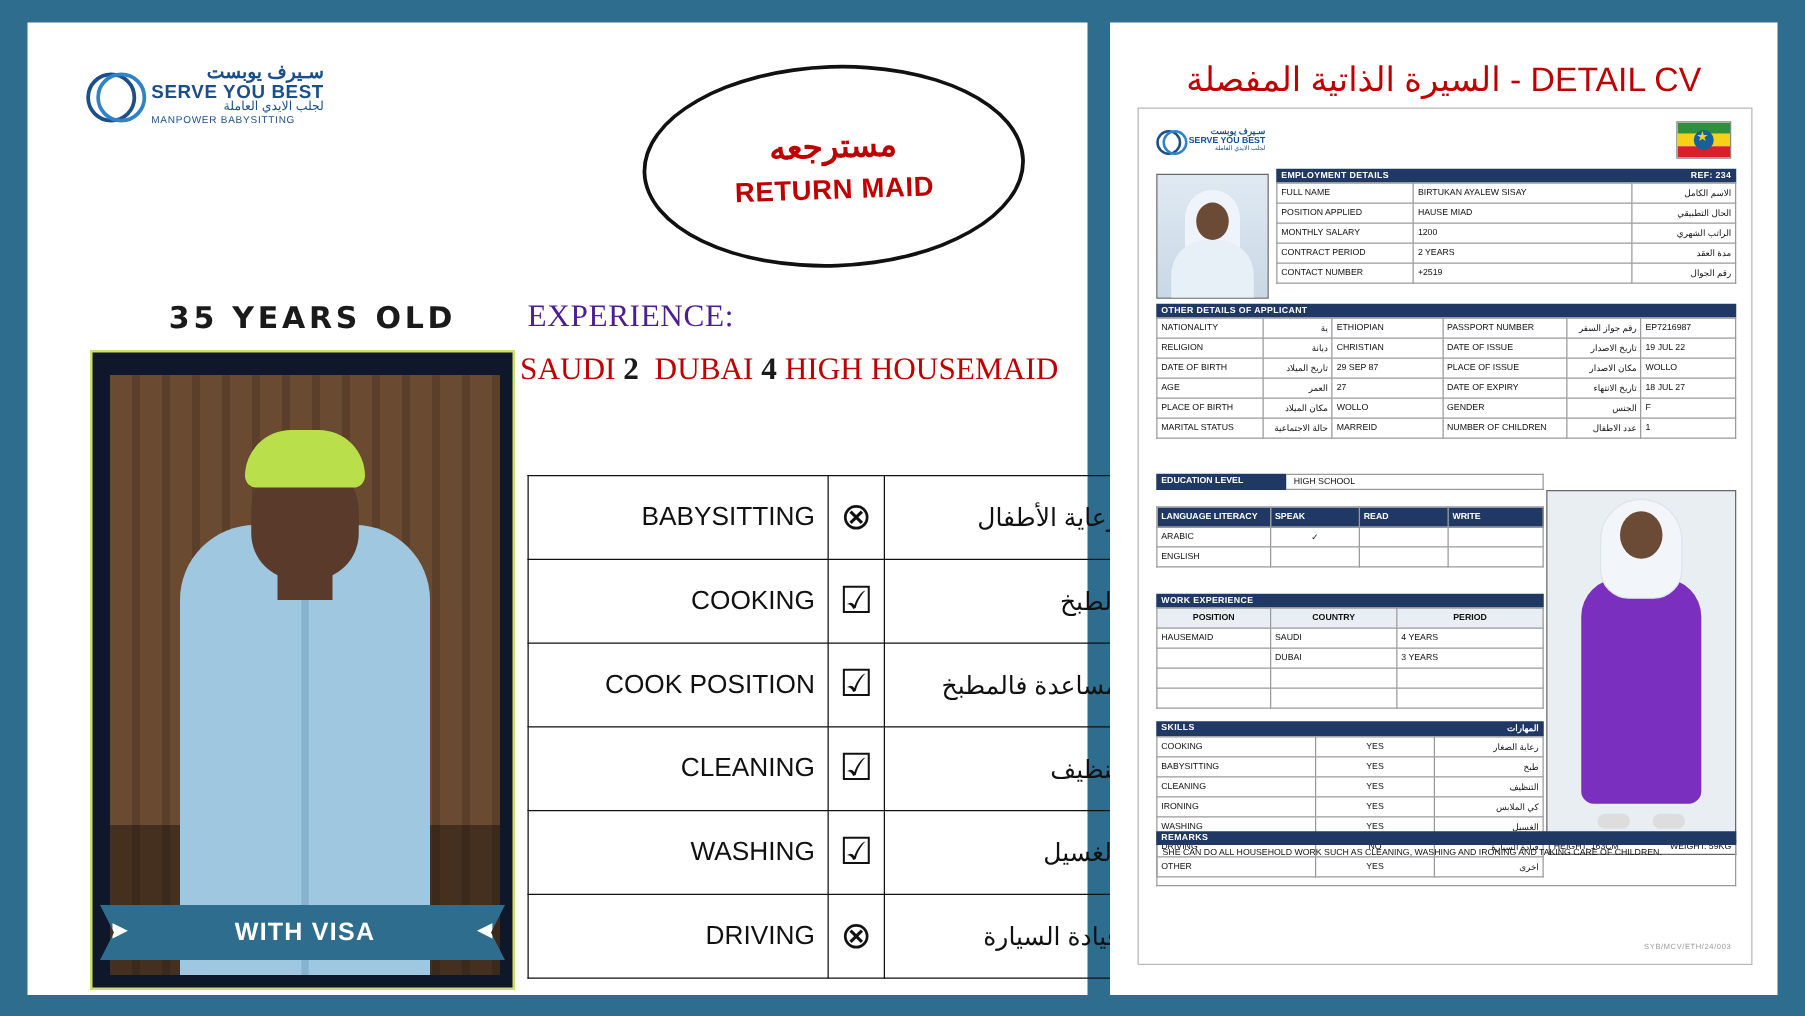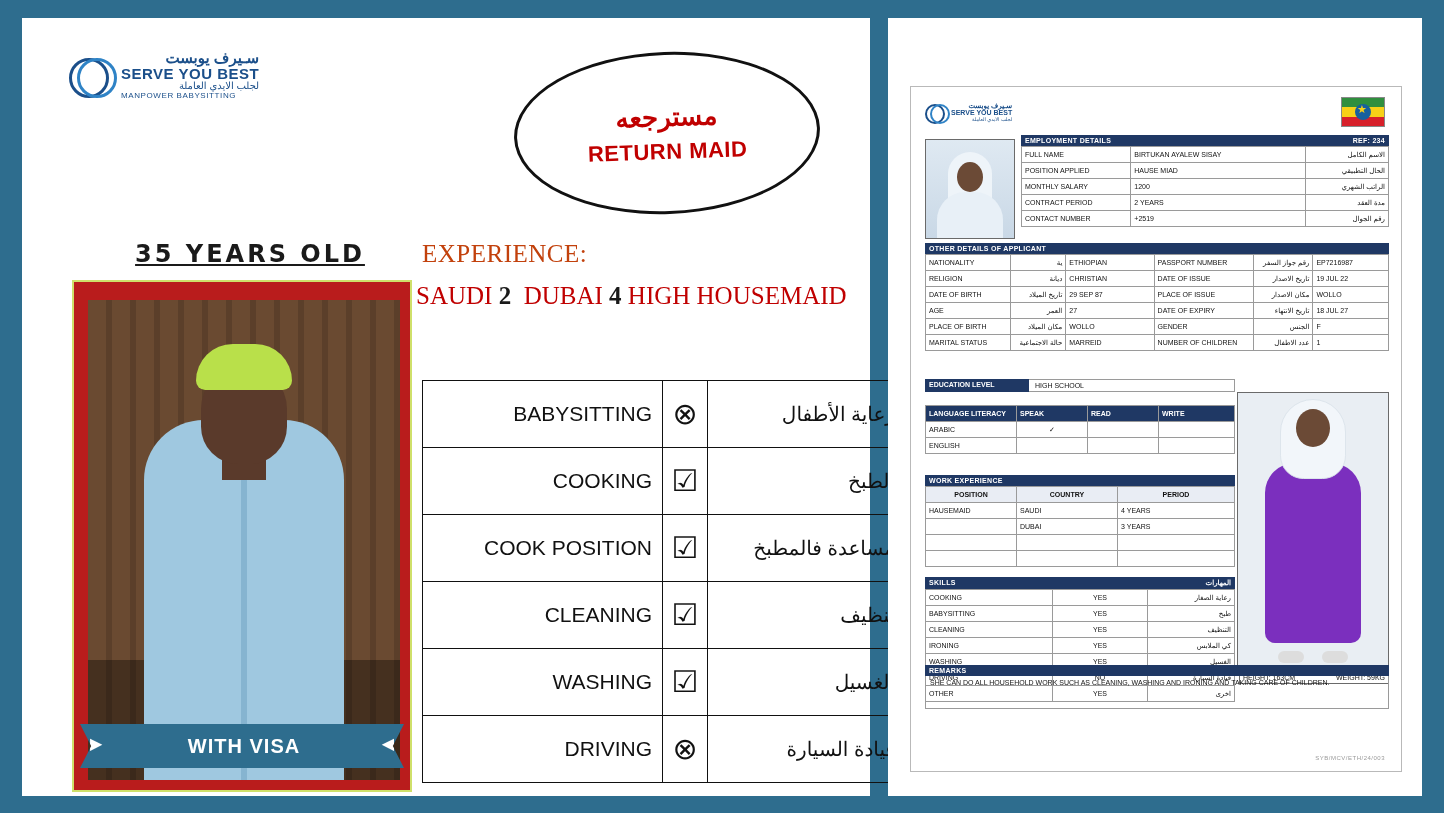--- a/index.html
+++ b/index.html
@@ -40,27 +40,27 @@
     letter-spacing:1px;color:#1a1a1a;
   }
   .title-name{
     position:absolute;left:38px;top:152px;width:380px;text-align:center;
     font-family:"DejaVu Sans", sans-serif;font-weight:bold;font-size:44px;
     letter-spacing:2px;color:#1a1a1a;
   }
   .title-age{
     position:absolute;left:38px;top:222px;width:380px;text-align:center;
     font-family:"DejaVu Sans", sans-serif;font-weight:bold;font-size:24px;
-    letter-spacing:3px;color:#1a1a1a;text-decoration:underline;
+    letter-spacing:3px;color:#1a1a1a;
   }
 
   
   .photo-card{
     position:absolute;left:50px;top:262px;width:340px;height:512px;
-    border:2px solid #cfe06a;background:#b91c1c;padding:6px;box-sizing:border-box;
+    border:2px solid #cfe06a;background:#0f172a;padding:6px;box-sizing:border-box;
   }
   .photo-inner{
     position:absolute;left:14px;top:18px;width:312px;height:480px;
     background:linear-gradient(180deg,#6b4a33 0%,#4e3524 22%,#3a2a1d 60%,#2a1e15 100%);
     overflow:hidden;
   }
   
   .ph-door{position:absolute;left:0;top:0;width:100%;height:100%;
     background:repeating-linear-gradient(90deg,#6a4a31 0 18px,#5b3f2a 18px 24px);}
   .ph-shadow{position:absolute;left:0;bottom:0;width:100%;height:120px;background:rgba(0,0,0,.35);}
@@ -95,21 +95,21 @@
     position:absolute;left:492px;top:34px;width:300px;height:156px;
     border:3px solid #111;border-radius:50%;
     display:flex;flex-direction:column;align-items:center;justify-content:center;gap:6px;
     transform:rotate(-2deg);
   }
   .oval .ar{font-size:26px;font-weight:bold;color:#c00000;direction:rtl;}
   .oval .en{font-size:22px;font-weight:bold;color:#c00000;letter-spacing:.5px;}
 
   
   .exp-label{
-    position:absolute;left:400px;top:222px;font-size:25px;color:#c2410c;
+    position:absolute;left:400px;top:222px;font-size:25px;color:#4c1d95;
     font-family:"Liberation Serif", serif;letter-spacing:.5px;
   }
   .exp-line{
     position:absolute;left:394px;top:264px;width:490px;font-size:25px;color:#c00000;
     font-family:"Liberation Serif", serif;white-space:nowrap;
   }
   .exp-line .num{color:#1a1a1a;font-weight:bold;}
 
   
   .skills{
@@ -311,20 +311,21 @@
           <td class="c-en">DRIVING</td>
           <td class="c-mark"><span class="mark no">⊗</span></td>
           <td class="c-ar">قيادة السيارة</td>
         </tr>
       </tbody>
     </table>
   </div>
 
   <div class="panel-right"></div>
 
+  <div class="cv-title">DETAIL CV - السيرة الذاتية المفصلة</div>
 
   <div class="cv-sheet">
 
     <div class="cv-logo">
       <div class="m">
           <div class="r r1"></div>
           <div class="r r2"></div>
         </div>
       <div class="t">
         <div class="a">سـيرف يوبست</div>

